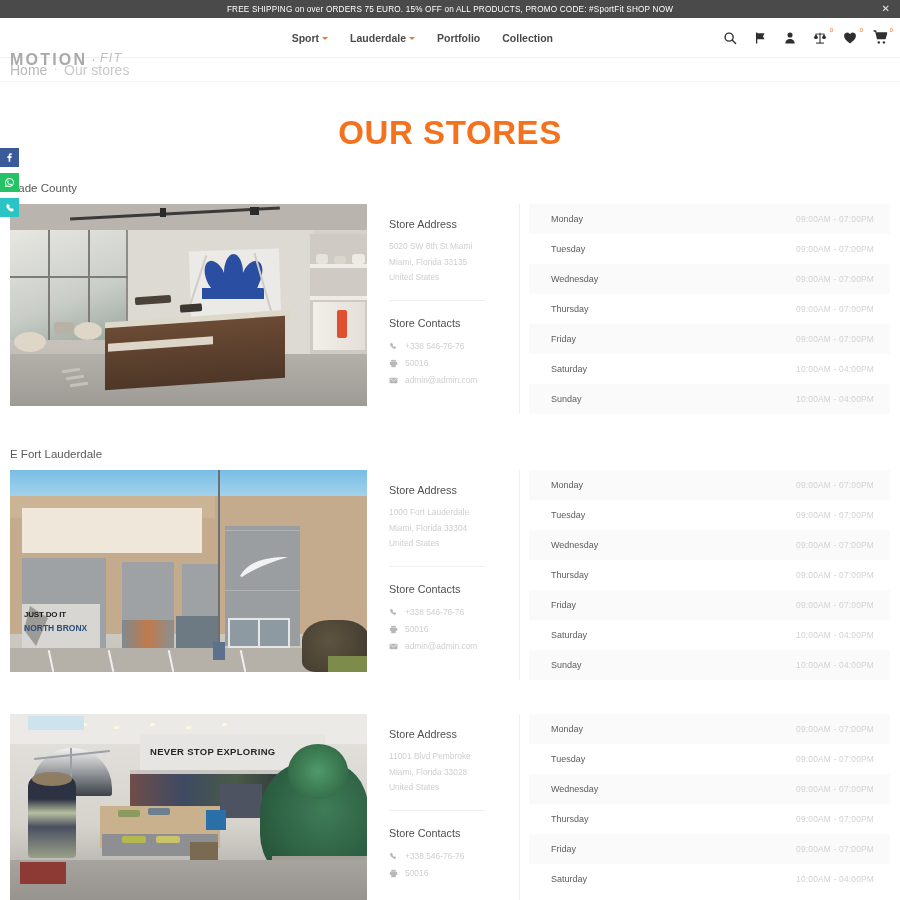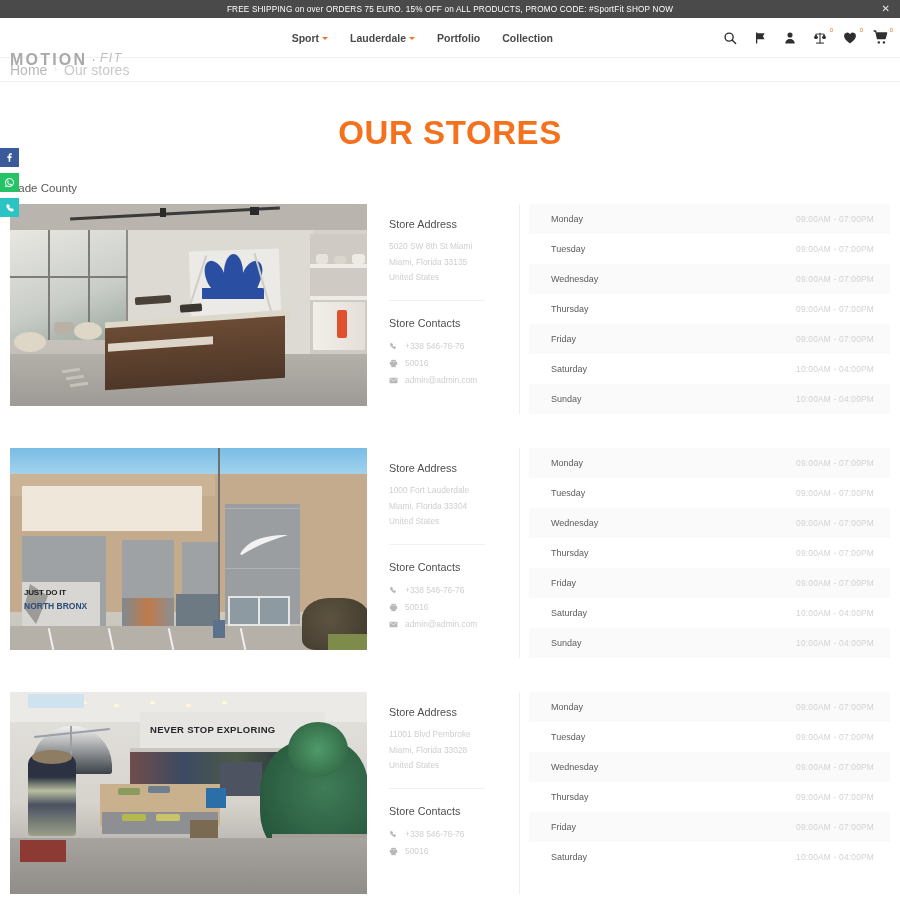--- a/index.html
+++ b/index.html
@@ -383,20 +383,21 @@
           </div>
           <div class="hour-row alt">
             <span class="hour-day">Sunday</span>
             <span class="hour-time">10:00AM - 04:00PM</span>
           </div>
         </div>
       </div>
     </div>
 
     <div>
+      <div class="store-name">E Fort Lauderdale</div>
       <div class="store-row">
 
         <div class="store-photo">
           <div class="p2 ph" style="left:0;top:0">
             <div class="ph p2-sky"></div>
             <div class="ph p2-facade"></div>
             <div class="ph p2-facade2"></div>
             <div class="ph p2-panel"></div>
             <div class="ph p2-win" style="left:12px;top:88px;width:84px;height:90px"></div>
             <div class="ph p2-win" style="left:112px;top:92px;width:52px;height:86px"></div>

